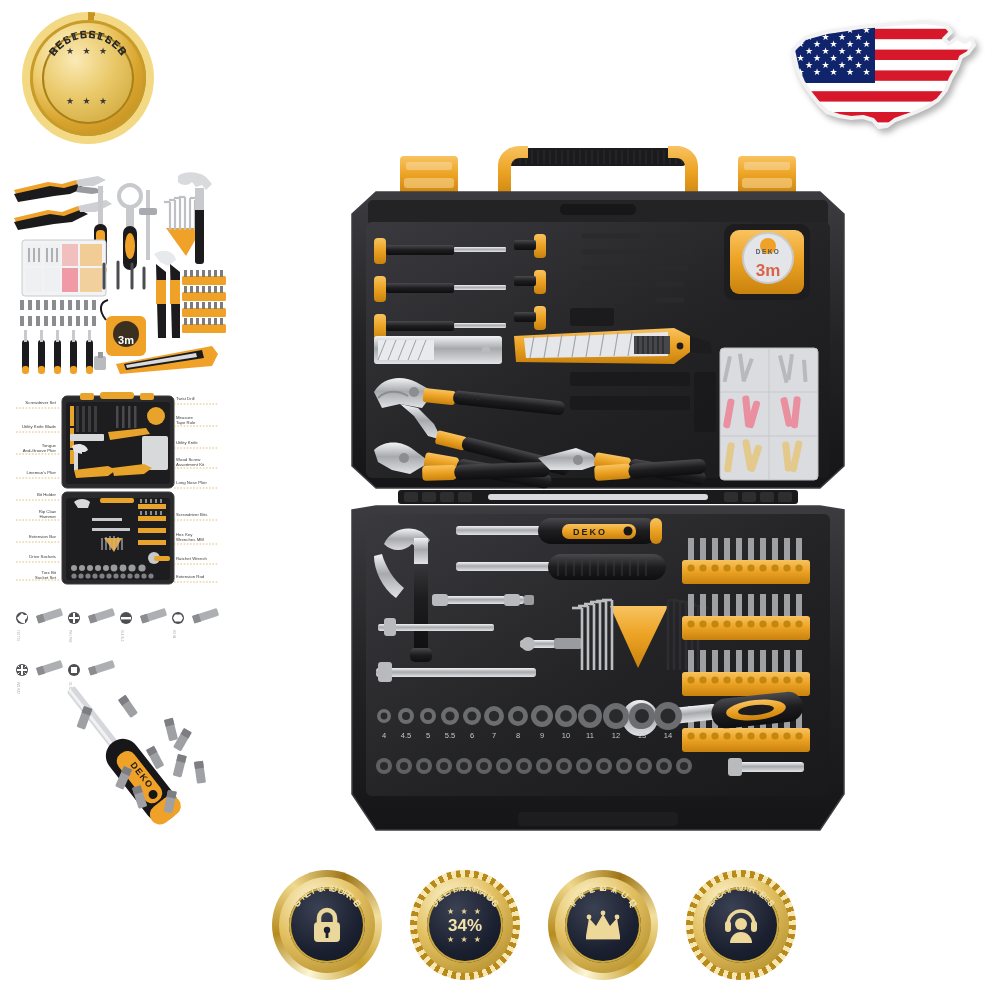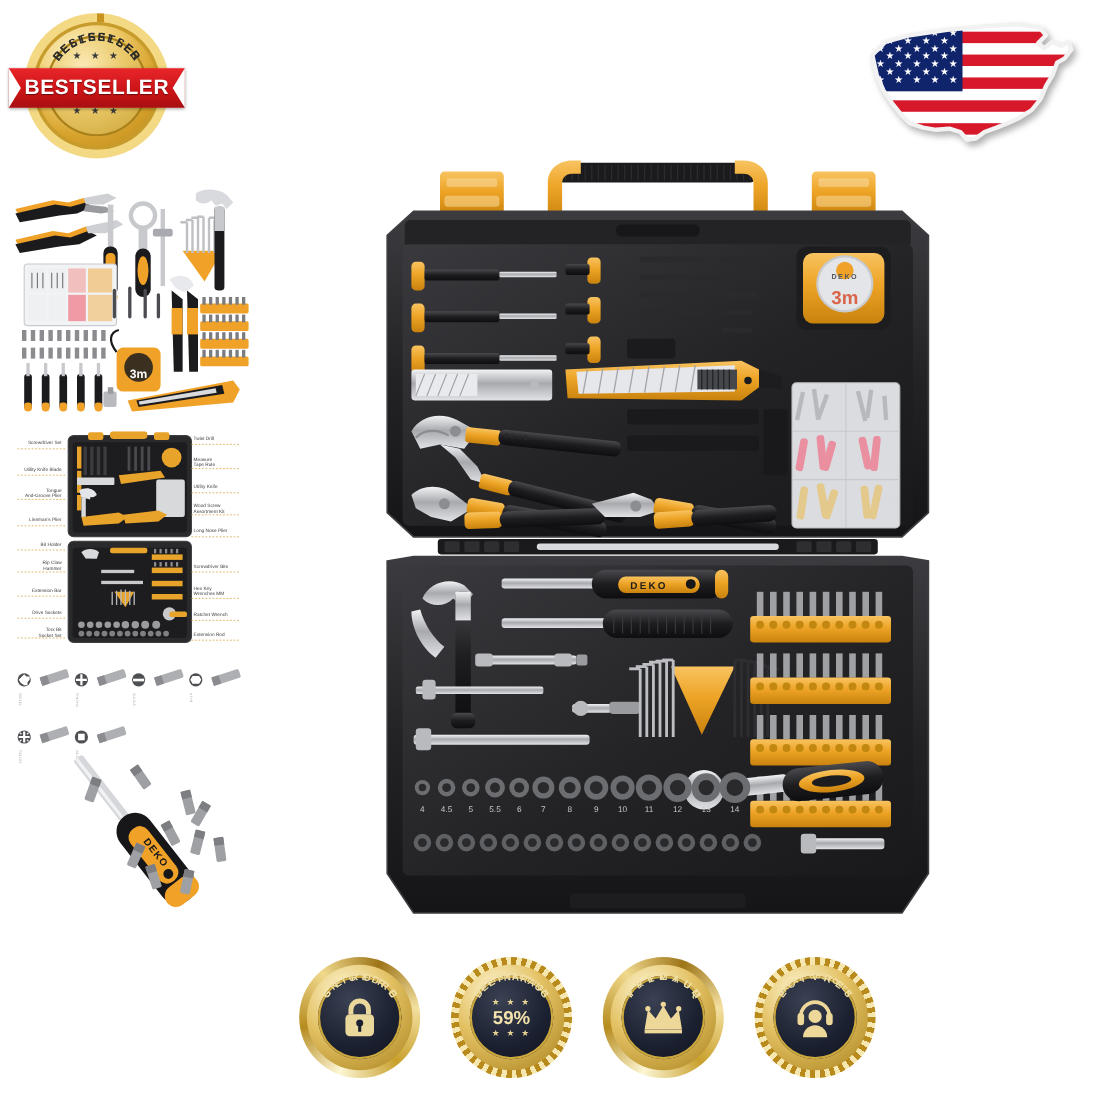--- a/index.html
+++ b/index.html
@@ -96,23 +96,20 @@
         <span style="font-size: 10.5px; color: rgb(43, 43, 43); transform: rotate(197.333deg) translate(0px, 44px) rotate(180deg) translate(-50%, -50%);">T</span>
         <span style="font-size: 10.5px; color: rgb(43, 43, 43); transform: rotate(185.778deg) translate(0px, 44px) rotate(180deg) translate(-50%, -50%);">S</span>
         <span style="font-size: 10.5px; color: rgb(43, 43, 43); transform: rotate(174.222deg) translate(0px, 44px) rotate(180deg) translate(-50%, -50%);">E</span>
         <span style="font-size: 10.5px; color: rgb(43, 43, 43); transform: rotate(162.667deg) translate(0px, 44px) rotate(180deg) translate(-50%, -50%);">L</span>
         <span style="font-size: 10.5px; color: rgb(43, 43, 43); transform: rotate(151.111deg) translate(0px, 44px) rotate(180deg) translate(-50%, -50%);">L</span>
         <span style="font-size: 10.5px; color: rgb(43, 43, 43); transform: rotate(139.556deg) translate(0px, 44px) rotate(180deg) translate(-50%, -50%);">E</span>
         <span style="font-size: 10.5px; color: rgb(43, 43, 43); transform: rotate(128deg) translate(0px, 44px) rotate(180deg) translate(-50%, -50%);">R</span>
       </div>
     <div class="bs-stars up">★ ★ ★</div>
     <div class="bs-stars dn">★ ★ ★</div>
-    <div class="bs-ribbon">
-      <div class="txt">BESTSELLER</div>
-    </div>
     <div class="bs-tail l"></div>
     <div class="bs-tail r"></div>
   </div>
 
   <div id="usa-flag-badge">
     <svg viewBox="0 0 215 135" width="215" height="135">
       <defs>
         <clipPath id="usmap">
           <path d="M18,42 L30,30 L52,24 L86,19 L120,16 L150,14 L170,17 L176,24 L169,31
                    L174,36 L182,30 L190,34 L196,30 L199,37 L193,45 L186,49 L182,60
@@ -1292,21 +1289,21 @@
           <span style="font-size: 9px; color: rgb(240, 223, 164); transform: rotate(198deg) translate(0px, 37px) rotate(180deg) translate(-50%, -50%);">R</span>
           <span style="font-size: 9px; color: rgb(240, 223, 164); transform: rotate(186deg) translate(0px, 37px) rotate(180deg) translate(-50%, -50%);">A</span>
           <span style="font-size: 9px; color: rgb(240, 223, 164); transform: rotate(174deg) translate(0px, 37px) rotate(180deg) translate(-50%, -50%);">N</span>
           <span style="font-size: 9px; color: rgb(240, 223, 164); transform: rotate(162deg) translate(0px, 37px) rotate(180deg) translate(-50%, -50%);">T</span>
           <span style="font-size: 9px; color: rgb(240, 223, 164); transform: rotate(150deg) translate(0px, 37px) rotate(180deg) translate(-50%, -50%);">E</span>
           <span style="font-size: 9px; color: rgb(240, 223, 164); transform: rotate(138deg) translate(0px, 37px) rotate(180deg) translate(-50%, -50%);">E</span>
           <span style="font-size: 9px; color: rgb(240, 223, 164); transform: rotate(126deg) translate(0px, 37px) rotate(180deg) translate(-50%, -50%);">D</span>
         </div>
       <div class="tb-center">
         <div style="font-size:8px;letter-spacing:2px;color:#e6d395;">★ ★ ★</div>
-        <div style="font-size:17px;font-weight:bold;color:#f2e2ab;line-height:19px;">59%</div>
+        <div style="font-size:17px;font-weight:bold;color:#f2e2ab;line-height:19px;">34%</div>
         <div style="font-size:8px;letter-spacing:2px;color:#e6d395;">★ ★ ★</div>
       </div>
     </div>
 
     <div class="tb" style="left:290px;top:2px;">
       <div class="tb-outer"></div>
       <div class="tb-mid"></div>
       <div class="tb-inner"></div>
       <div class="tb-arc dark" id="tbarc2t">
           <span style="font-size: 9px; color: rgb(240, 223, 164); transform: rotate(-54deg) translate(0px, -37px) rotate(0deg) translate(-50%, -50%);">P</span>

